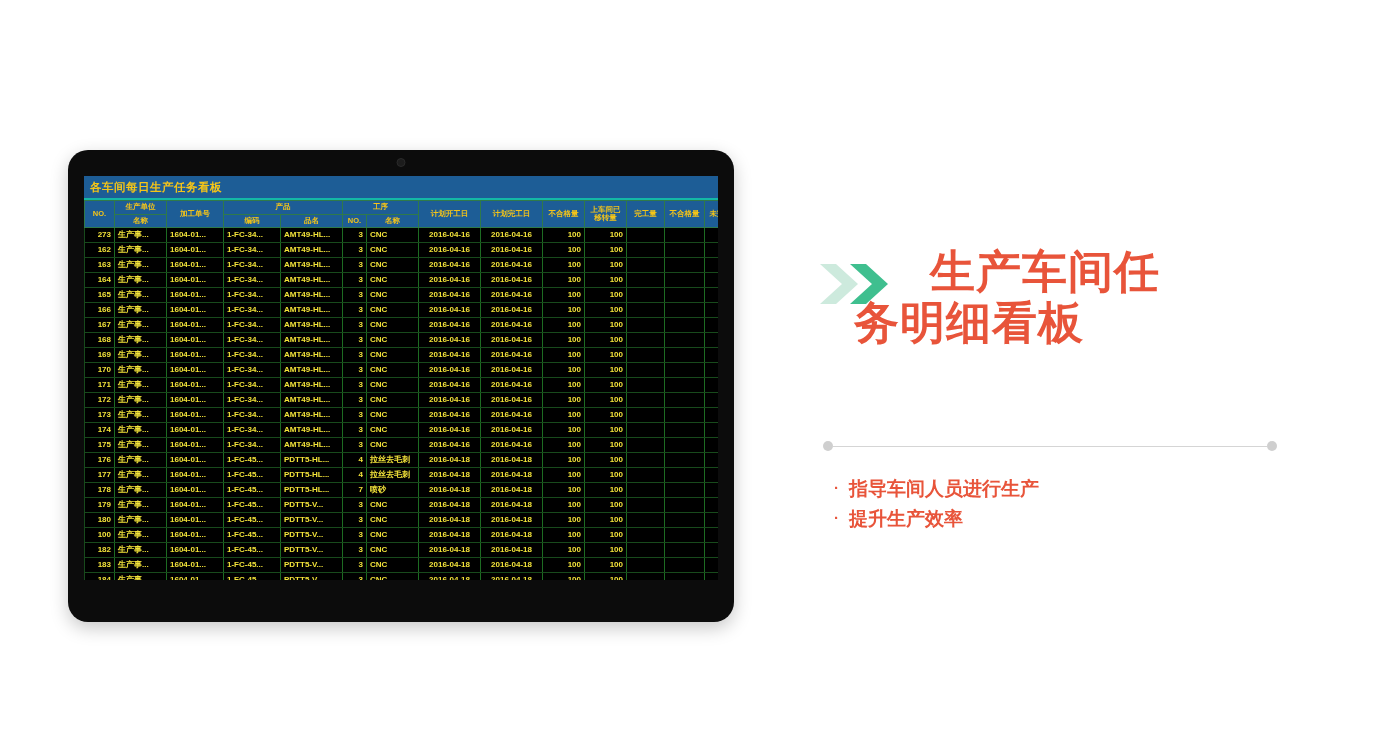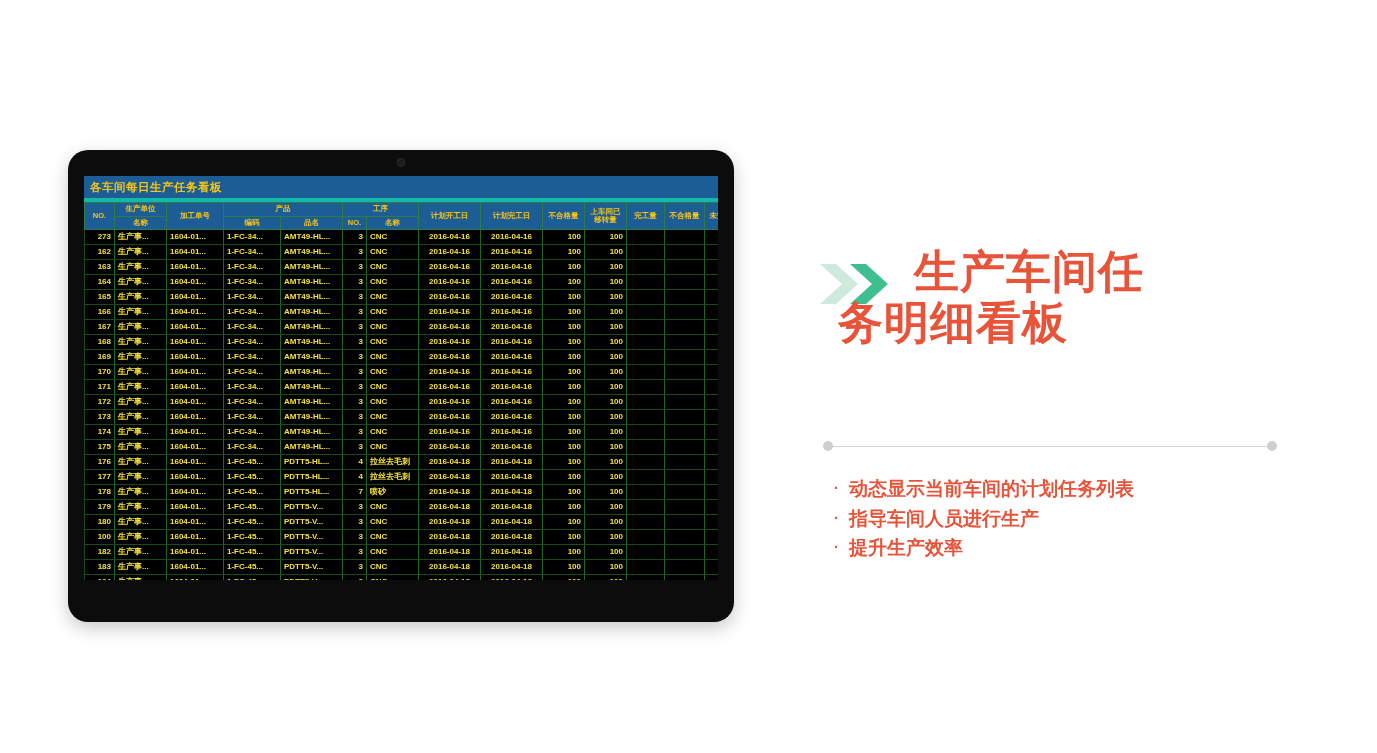--- a/index.html
+++ b/index.html
@@ -51,21 +51,21 @@
 
   
   .kanban { width: 100%; height: 100%; background:#000; }
   .kanban-title {
     background: #1d5d96;
     color: #f5c518;
     font-weight: bold;
     font-size: 11.5px;
     padding: 4px 6px 3px 6px;
     letter-spacing: 0.5px;
-    border-bottom: 4px solid #14b8a6;
+    border-bottom: 2px solid #14b8a6;
   }
 
   table.kb {
     width: 100%;
     border-collapse: collapse;
     table-layout: fixed;
     font-size: 8px;
     font-weight: bold;
   }
   table.kb th {
@@ -102,20 +102,21 @@
   
   .right {
     position: absolute;
     left: 820px;
     top: 246px;
     width: 470px;
   }
   .headline-row {
     display: flex;
     align-items: flex-start;
+    gap: 16px;
   }
   .chev {
     flex: 0 0 auto;
     margin-top: 16px;
     margin-right: 22px;
   }
   .headline {
     color: #e8543a;
     font-size: 45px;
     font-weight: bold;
@@ -622,18 +623,17 @@
     </div>
   </div>
 
   <div class="divider">
     <span class="dot"></span>
     <span class="line"></span>
     <span class="dot"></span>
   </div>
 
   <div class="bullets" id="bullet-list">
-      <div class="bullet"><span class="bdot">·</span><span>动态显示当前车间的计划任务列表</span></div>
       <div class="bullet"><span class="bdot">·</span><span>指导车间人员进行生产</span></div>
       <div class="bullet"><span class="bdot">·</span><span>提升生产效率</span></div>
     </div>
 
 </div>
 
 </body></html>

